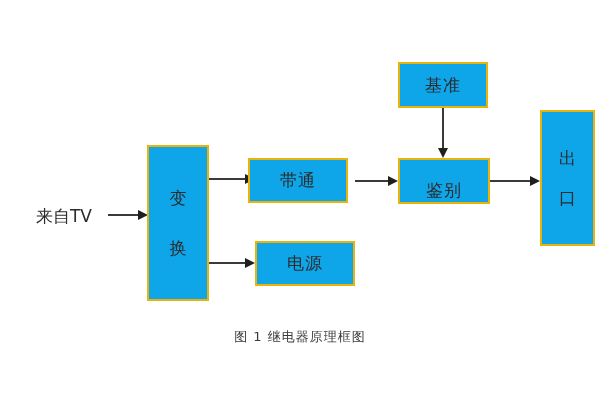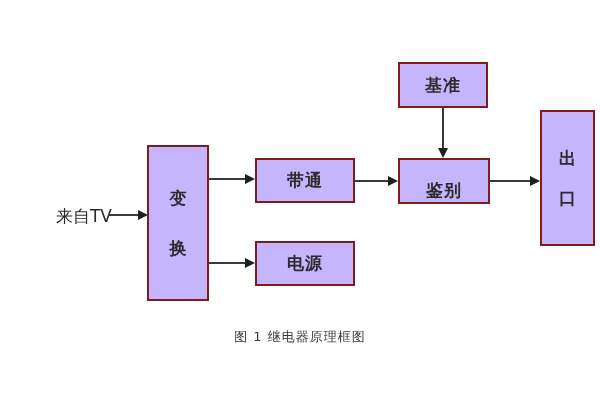--- a/index.html
+++ b/index.html
@@ -17,42 +17,41 @@
   #figure {
     position: absolute;
     left: 0;
     top: 0;
     width: 600px;
     height: 400px;
   }
   .box {
     position: absolute;
     box-sizing: border-box;
-    border: 2px solid #7f1d1d;
-    background: #c4b5fd;
+    border: 2px solid #eab308;
+    background: #0ea5e9;
     display: flex;
     align-items: center;
     justify-content: center;
     color: #2b2b2b;
     font-size: 17px;
     letter-spacing: 1px;
-    font-weight: bold;
   }
   .box.tall {
     flex-direction: column;
     justify-content: space-around;
     padding: 26px 0;
     letter-spacing: 0;
   }
   .box.tall .glyph {
     line-height: 1;
   }
   
   #box-transform { left: 147px; top: 145px; width: 62px;  height: 156px; }
-  #box-bandpass  { left: 255px; top: 158px; width: 100px; height: 45px;  }
+  #box-bandpass  { left: 248px; top: 158px; width: 100px; height: 45px;  }
   #box-power     { left: 255px; top: 241px; width: 100px; height: 45px;  }
   #box-reference { left: 398px; top: 62px;  width: 90px;  height: 46px;  }
   #box-discrim   { left: 398px; top: 158px; width: 92px;  height: 46px; align-items: flex-end;  }
   #box-output    { left: 540px; top: 110px; width: 55px;  height: 136px; }
 
   
   .hline {
     position: absolute;
     height: 2px;
     background: #3a3a3a;
@@ -81,21 +80,21 @@
 
   
   #input-label {
     position: absolute;
     left: 16px;
     top: 196px;
     width: 96px;
     color: #2b2b2b;
     font-size: 17px;
     line-height: 40px;
-    text-align: right;
+    text-align: center;
     white-space: nowrap;
   }
   #input-label .line2 { letter-spacing: 0.5px; }
 
   
   #caption {
     position: absolute;
     left: 0;
     top: 328px;
     width: 600px;

